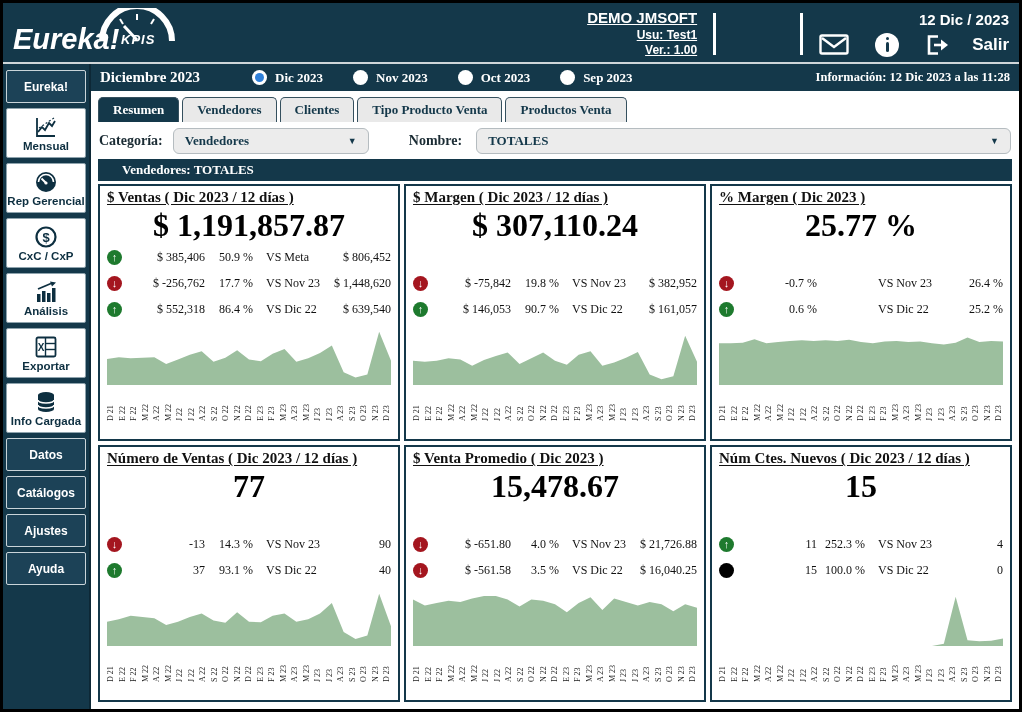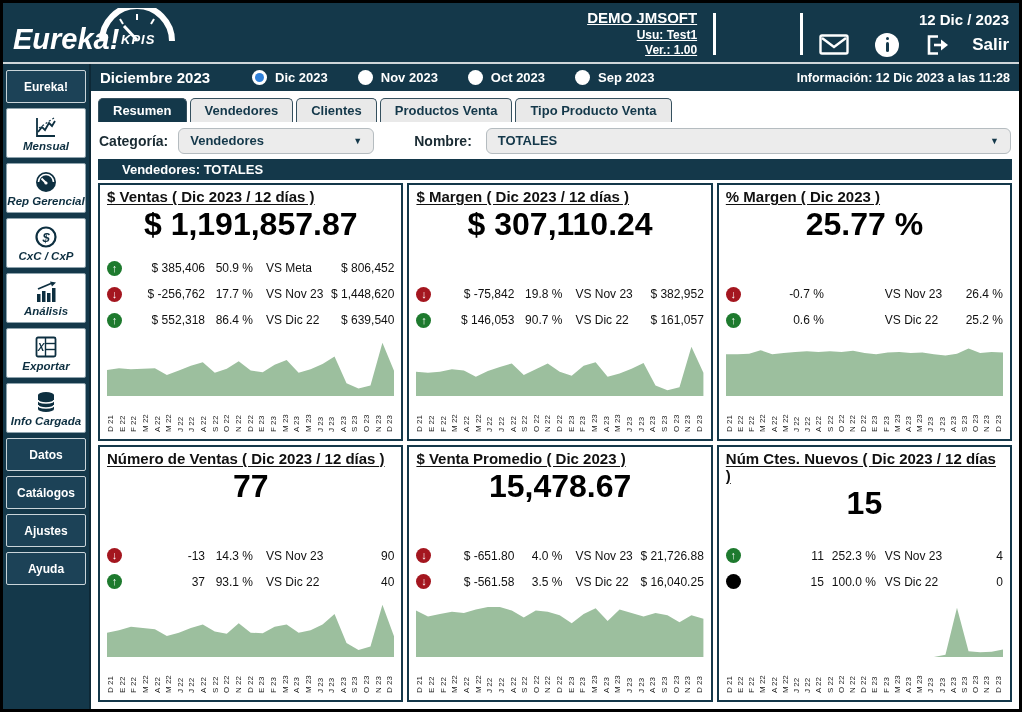--- a/index.html
+++ b/index.html
@@ -23,25 +23,25 @@
   .infoc{width:24px;height:24px;border-radius:50%;background:#fff;position:relative;}
   .infoc::before{content:'';position:absolute;left:10.5px;top:4px;width:3.5px;height:3.5px;border-radius:50%;background:#14384a;}
   .infoc::after{content:'';position:absolute;left:10.5px;top:9.5px;width:3.5px;height:10px;border-radius:2px;background:#14384a;}
   .salir{display:flex;align-items:center;gap:22px;color:#fff;font-weight:bold;font-size:17px;cursor:default;}
 
   
   .app{flex:1;display:flex;min-height:0;border-top:2px solid #cfd6d9;}
   .sb{width:88px;flex:0 0 auto;display:flex;flex-direction:column;gap:5px;padding:6px 3px;background:#14384a;border-right:2px solid #0d2836;box-sizing:border-box;}
   .sb-btn{border-radius:2px;display:flex;align-items:center;justify-content:center;box-sizing:border-box;}
   .sb-solid{background:#1c4257;border:1px solid #c9d4d9;color:#fff;font-weight:bold;font-size:12px;height:33px;}
-  .sb-icon{background:#fff;border:1px solid #8ea3ad;color:#0d2f40;flex-direction:column;min-height:50px;gap:1px;font-weight:bold;font-size:11.5px;padding:4px 0;font-style:italic;}
+  .sb-icon{background:#fff;border:1px solid #8ea3ad;color:#0d2f40;flex-direction:column;min-height:50px;gap:1px;font-weight:bold;font-size:11.5px;padding:4px 0;}
   .sb-icon svg{display:block;}
 
   
-  .content{flex:1;display:flex;flex-direction:column;background:#fff;min-width:0;}
+  .content{flex:1;display:flex;flex-direction:column;background:#fff;min-width:0;font-family:Liberation Serif, serif;}
   .periodbar{height:27px;flex:0 0 auto;background:#14384a;display:flex;align-items:center;color:#fff;padding:0 9px;}
   .period-title{font-size:15px;font-weight:bold;width:152px;}
   .radio-group{display:flex;gap:30px;}
   .month{display:flex;align-items:center;gap:8px;font-weight:bold;font-size:13px;text-align:right;}
   .rc{width:15px;height:15px;border-radius:50%;background:#fff;display:flex;align-items:center;justify-content:center;}
   .month.selected .rc::after{content:'';width:9px;height:9px;border-radius:50%;background:#2f80d9;display:block;}
   .pinfo{margin-left:auto;font-size:12.5px;font-weight:bold;}
 
   .tabsrow{display:flex;gap:3px;padding:6px 0 0 7px;background:#fff;height:31px;box-sizing:border-box;align-items:flex-end;flex:0 0 auto;}
   .tab{border:1px solid #35505e;border-bottom:none;border-radius:5px 5px 0 0;background:#e9e9e9;color:#14384a;font-weight:bold;font-size:13px;padding:4px 14px;}
@@ -52,21 +52,21 @@
   .select{background:#ececec;border:1px solid #b5bcc0;border-radius:6px;height:26px;display:flex;align-items:center;justify-content:space-between;padding:0 11px;font-weight:bold;font-size:13px;color:#14384a;box-sizing:border-box;}
   .sel-cat{width:196px;}
   .sel-nom{flex:1;margin-left:4px;}
   .chev{font-size:9px;color:#14384a;}
   .chev::after{content:'▼';}
   .nom-label{margin-left:30px;}
 
   .sectionbar{background:#14384a;color:#fff;font-weight:bold;font-size:13px;padding:3px 24px;margin:0 7px;flex:0 0 auto;}
 
   .cards{flex:1;display:grid;grid-template-columns:repeat(3,1fr);grid-template-rows:1fr 1fr;gap:4px;margin:3px 7px 7px;min-height:0;}
-  .card{border:2px solid #14384a;background:#fff;padding:3px 7px 6px;display:flex;flex-direction:column;box-sizing:border-box;min-height:0;}
+  .card{border:2px solid #14384a;background:#fff;padding:3px 7px 17px;display:flex;flex-direction:column;box-sizing:border-box;min-height:0;}
   .card-title{font-weight:bold;font-size:15px;color:#111;text-decoration:underline;text-underline-offset:2px;flex:0 0 auto;}
   .card-value{font-weight:bold;font-size:32px;color:#000;text-align:center;margin-top:1px;flex:0 0 auto;}
   .rows{flex:1;display:flex;flex-direction:column;justify-content:flex-end;gap:11px;padding-bottom:8px;min-height:0;}
   .krow{display:grid;grid-template-columns:20px 86px 48px 70px 1fr;align-items:center;font-size:12px;color:#111;}
   .kic{width:15px;height:15px;border-radius:50%;color:#fff;font-size:11px;font-weight:bold;display:flex;align-items:center;justify-content:center;line-height:1;}
   .ic-up{background:#1e7a2e;}
   .ic-down{background:#a4161f;}
   .ic-dot{background:#000;}
   .c1,.c2{text-align:right;padding-right:8px;white-space:nowrap;}
   .c3{text-align:left;padding-left:5px;white-space:nowrap;}
@@ -217,22 +217,22 @@
             <span>Sep 2023</span>
           </span>
         </div>
         <span class="pinfo">Información: 12 Dic 2023 a las 11:28</span>
       </div>
 
       <div class="tabsrow">
         <span class="tab active">Resumen</span>
         <span class="tab">Vendedores</span>
         <span class="tab">Clientes</span>
+        <span class="tab">Tipo Producto Venta</span>
         <span class="tab">Productos Venta</span>
-        <span class="tab">Tipo Producto Venta</span>
       </div>
 
       <div class="selrow">
         <span class="sel-label">Categoría:</span>
         <span class="select sel-cat">
           <span>Vendedores</span>
           <span class="chev"></span>
         </span>
         <span class="sel-label nom-label">Nombre:</span>
         <span class="select sel-nom">

